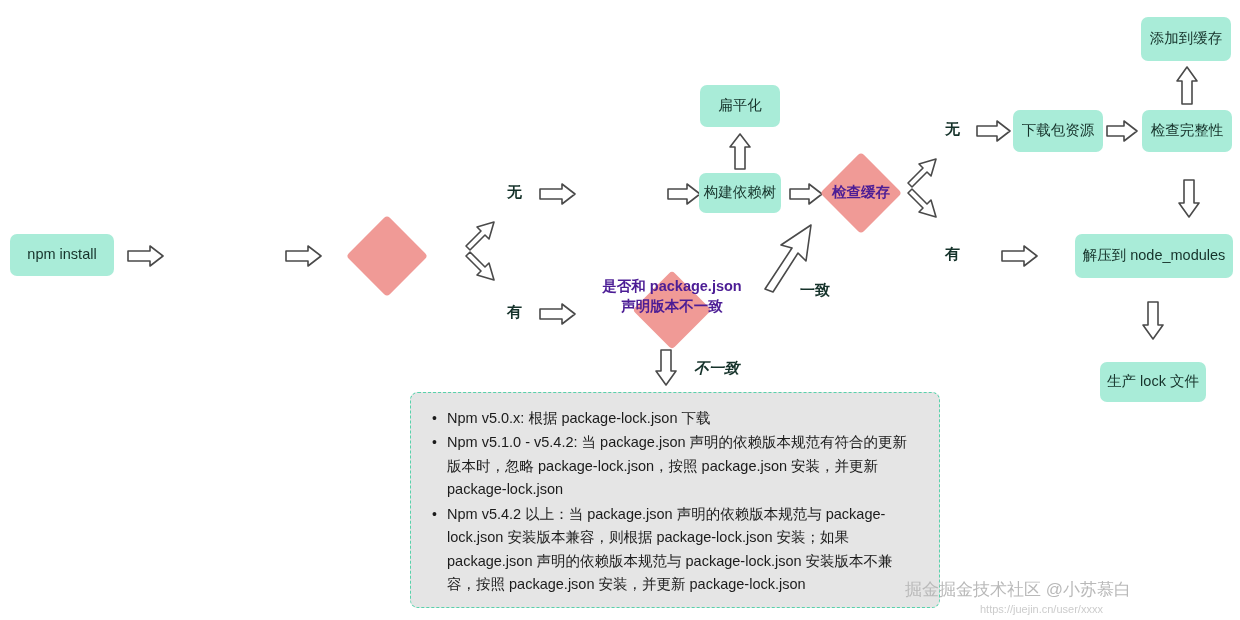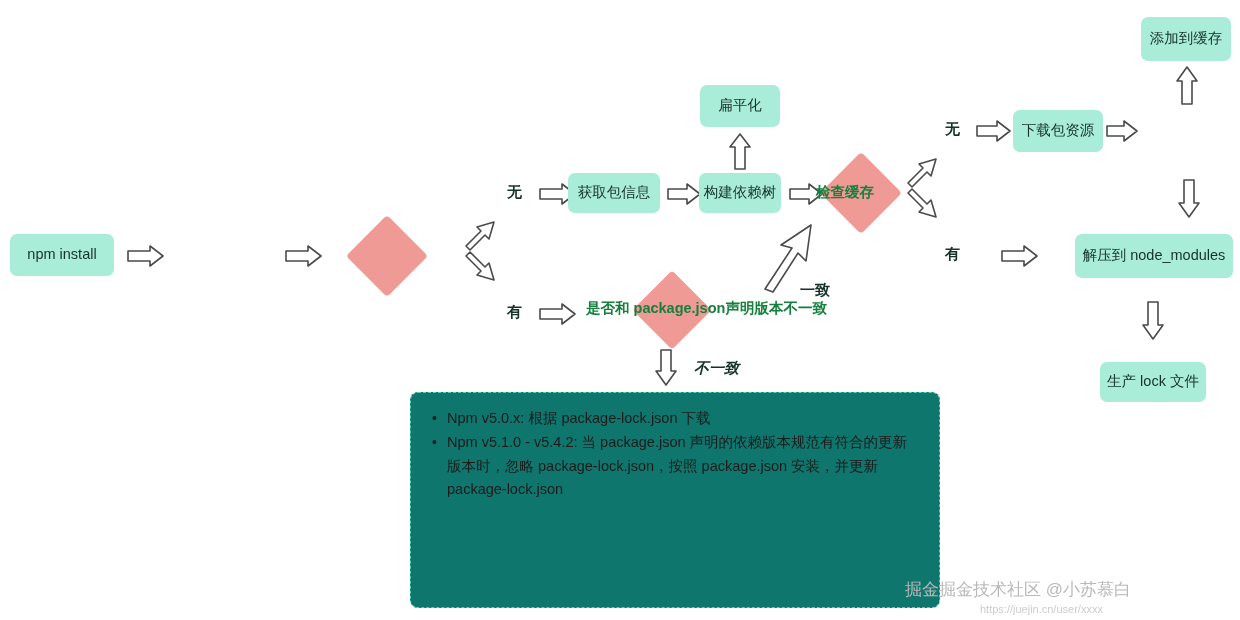--- a/index.html
+++ b/index.html
@@ -37,24 +37,25 @@
     box-sizing: border-box;
     background: #f09a96;
     transform: rotate(45deg);
     border-radius: 4px;
   }
   .diamond-label {
     position: absolute;
     box-sizing: border-box;
     display: flex;
     align-items: center;
+    justify-content: center;
     text-align: center;
     font-size: 14.5px;
     font-weight: bold;
-    color: #15803d;
+    color: #4c1d95;
     line-height: 1.35;
     white-space: nowrap;
   }
   .label {
     position: absolute;
     font-size: 15px;
     color: #15322a;
     white-space: nowrap;
   }
   .label.bold {
@@ -65,21 +66,21 @@
   }
   .arrow svg {
     display: block;
     overflow: visible;
   }
   .notebox {
     position: absolute;
     box-sizing: border-box;
     border: 1.6px dashed #57d2ab;
     border-radius: 8px;
-    background: #0f766e;
+    background: #e5e5e5;
     padding: 14px 18px 12px 18px;
   }
   .notebox ul {
     margin: 0;
     padding: 0 0 0 16px;
     list-style: none;
   }
   .notebox li {
     position: relative;
     font-size: 14.5px;
@@ -144,23 +145,20 @@
 
   <div class="label bold" style="left:507px; top:183px;">
     <span>无</span>
   </div>
   <div class="arrow" style="left:538px; top:182px;">
     <svg width="40" height="24" viewBox="0 0 40 24">
       <path d="M2 7 L24 7 L24 2 L37 12 L24 22 L24 17 L2 17 Z" fill="none" stroke="#4a4a4a" stroke-width="1.6" stroke-linejoin="round"></path>
     </svg>
   </div>
 
-  <div class="node" style="left:568px; top:173px; width:92px; height:40px;">
-    <span>获取包信息</span>
-  </div>
 
   <div class="arrow" style="left:666px; top:182px;">
     <svg width="36" height="24" viewBox="0 0 36 24">
       <path d="M2 7 L21 7 L21 2 L34 12 L21 22 L21 17 L2 17 Z" fill="none" stroke="#4a4a4a" stroke-width="1.6" stroke-linejoin="round"></path>
     </svg>
   </div>
 
   <div class="node" style="left:699px; top:173px; width:82px; height:40px;">
     <span>构建依赖树</span>
   </div>
@@ -209,20 +207,23 @@
   <div class="node" style="left:1013px; top:110px; width:90px; height:42px;">
     <span>下载包资源</span>
   </div>
 
   <div class="arrow" style="left:1105px; top:119px;">
     <svg width="34" height="24" viewBox="0 0 34 24">
       <path d="M2 7 L19 7 L19 2 L32 12 L19 22 L19 17 L2 17 Z" fill="none" stroke="#4a4a4a" stroke-width="1.6" stroke-linejoin="round"></path>
     </svg>
   </div>
 
+  <div class="node" style="left:1142px; top:110px; width:90px; height:42px;">
+    <span>检查完整性</span>
+  </div>
 
   <div class="arrow" style="left:1174px; top:64px;">
     <svg width="26" height="42" viewBox="0 0 26 42">
       <path d="M8 40 L8 17 L3 17 L13 3 L23 17 L18 17 L18 40 Z" fill="none" stroke="#4a4a4a" stroke-width="1.6" stroke-linejoin="round"></path>
     </svg>
   </div>
 
   <div class="node" style="left:1141px; top:17px; width:90px; height:44px;">
     <span>添加到缓存</span>
   </div>
@@ -259,21 +260,21 @@
   <div class="label bold" style="left:507px; top:303px;">
     <span>有</span>
   </div>
   <div class="arrow" style="left:538px; top:302px;">
     <svg width="40" height="24" viewBox="0 0 40 24">
       <path d="M2 7 L24 7 L24 2 L37 12 L24 22 L24 17 L2 17 Z" fill="none" stroke="#4a4a4a" stroke-width="1.6" stroke-linejoin="round"></path>
     </svg>
   </div>
 
   <div class="diamond" style="left:644px; top:282px; width:56px; height:56px;"></div>
-  <div class="diamond-label multiline" style="left:586px; top:285px; width:172px; height:48px; flex-direction:row;">
+  <div class="diamond-label multiline" style="left:586px; top:273px; width:172px; height:48px; flex-direction:column;">
     <span>是否和 package.json</span>
     <span>声明版本不一致</span>
   </div>
 
   <div class="arrow" style="left:762px; top:222px;">
     <svg width="60" height="70" viewBox="0 0 60 70">
       <path d="M3 67 L30 26 L19 23 L49 3 L44 39 L36 31 L11 70 Z" fill="none" stroke="#4a4a4a" stroke-width="1.6" stroke-linejoin="round"></path>
     </svg>
   </div>
   <div class="label bold" style="left:800px; top:281px;">
@@ -286,20 +287,21 @@
     </svg>
   </div>
   <div class="label bold" style="left:694px; top:359px;font-style:italic;">
     <span>不一致</span>
   </div>
 
   <div class="notebox" style="left:410px; top:392px; width:530px; height:216px;">
     <ul>
       <li>Npm v5.0.x: 根据 package-lock.json 下载</li>
       <li>Npm v5.1.0 - v5.4.2: 当 package.json 声明的依赖版本规范有符合的更新版本时，忽略 package-lock.json，按照 package.json 安装，并更新 package-lock.json</li>
+      <li>Npm v5.4.2 以上：当 package.json 声明的依赖版本规范与 package-lock.json 安装版本兼容，则根据 package-lock.json 安装；如果 package.json 声明的依赖版本规范与 package-lock.json 安装版本不兼容，按照 package.json 安装，并更新 package-lock.json</li>
     </ul>
   </div>
 
   <div class="watermark" style="left:905px; top:578px;">
     <span>掘金掘金技术社区 @小苏慕白</span>
   </div>
   <div class="watermark small" style="left:980px; top:603px;">
     <span>https://juejin.cn/user/xxxx</span>
   </div>
 

